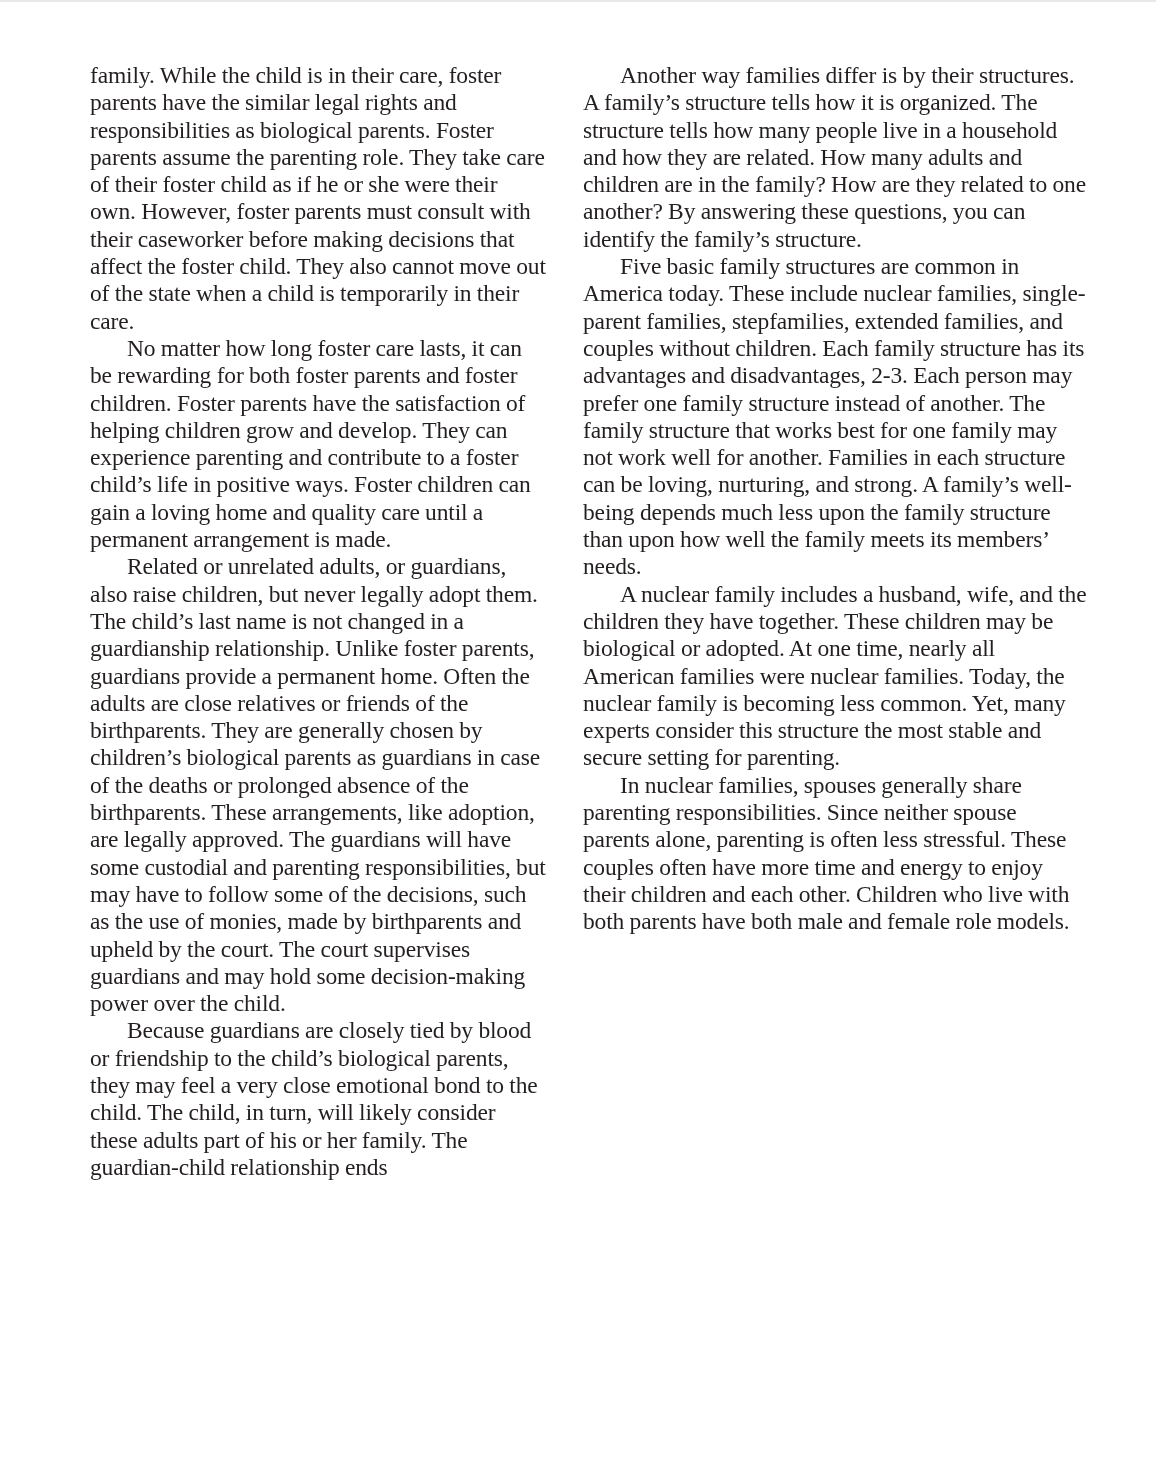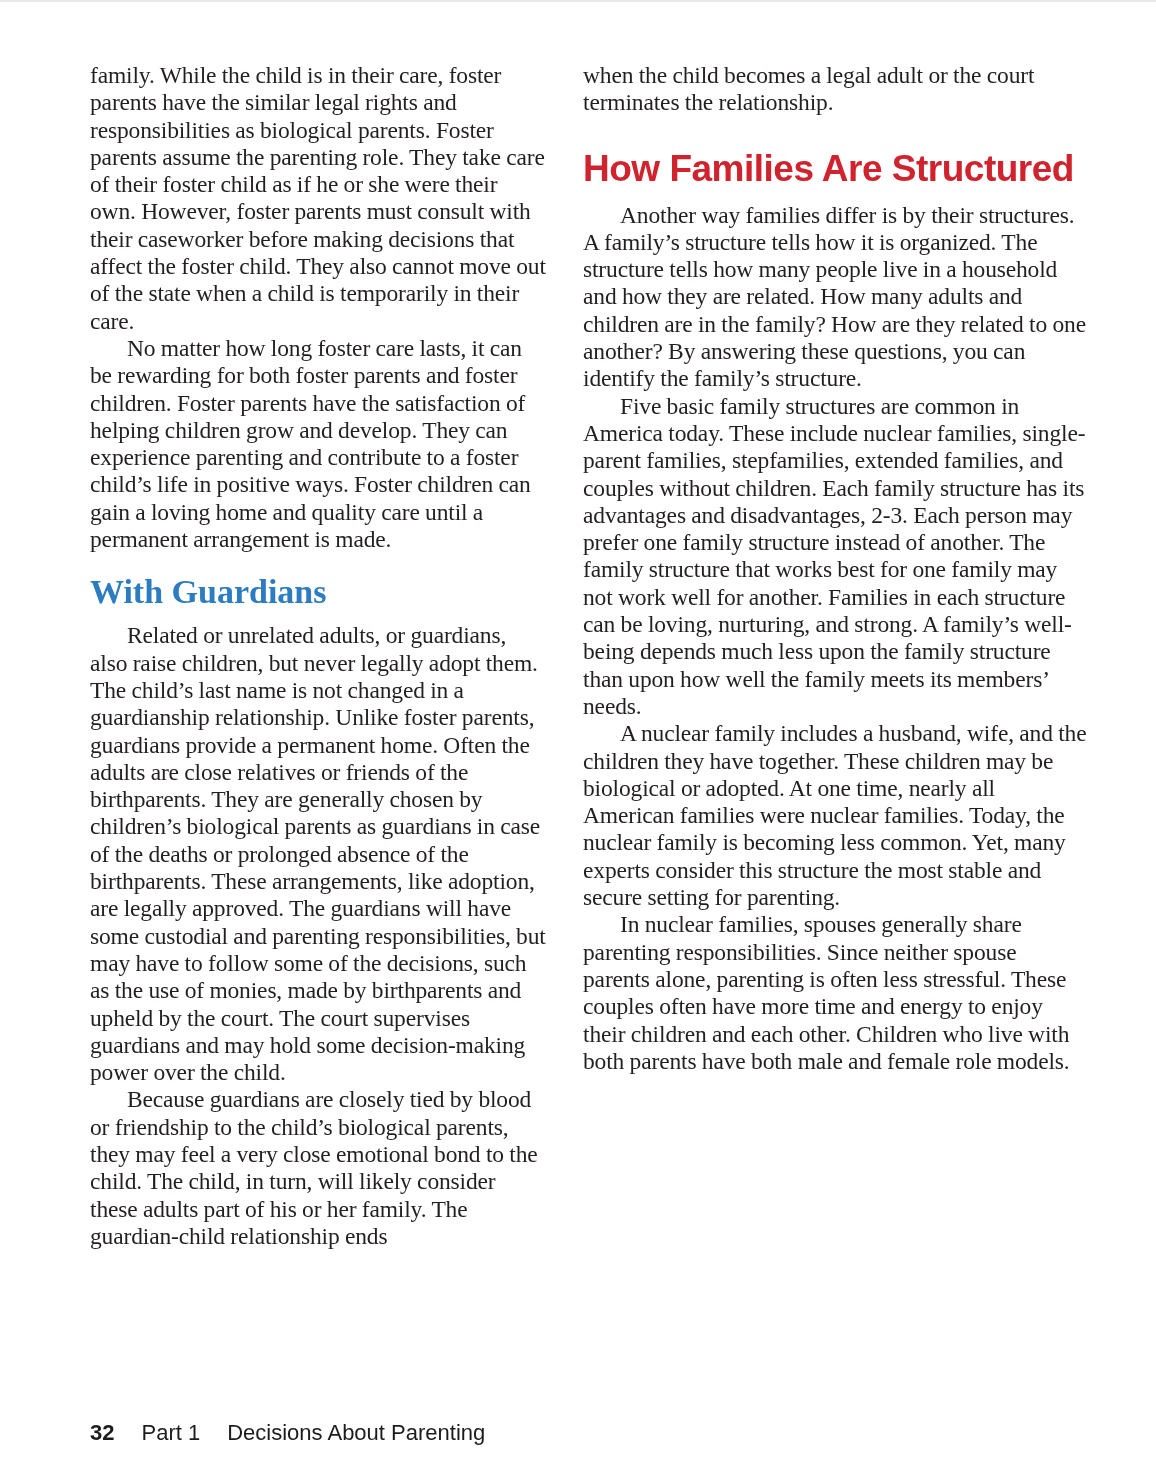--- a/index.html
+++ b/index.html
@@ -73,32 +73,24 @@
   .footer .page-num { font-weight: bold; }
 </style>
 </head>
 <body>
 
 <div class="page">
   <div class="columns">
     <div class="column column-left" id="col-left">
         <p class="body"><span>family. While the child is in their care, foster parents have the similar legal rights and responsibilities as biological parents. Foster parents assume the parenting role. They take care of their foster child as if he or she were their own. However, foster parents must consult with their caseworker before making decisions that affect the foster child. They also cannot move out of the state when a child is temporarily in their care.</span></p>
         <p class="body indent"><span>No matter how long foster care lasts, it can be rewarding for both foster parents and foster children. Foster parents have the satisfaction of helping children grow and develop. They can experience parenting and contribute to a foster child’s life in positive ways. Foster children can gain a loving home and quality care until a permanent arrangement is made.</span></p>
-        <h2 class="h-blue">With Guardians</h2>
         <p class="body indent"><span>Related or unrelated adults, or </span><b class="term">guardians</b><span>, also raise children, but never legally adopt them. The child’s last name is not changed in a guardianship relationship. Unlike foster parents, guardians provide a permanent home. Often the adults are close relatives or friends of the birthparents. They are generally chosen by children’s biological parents as guardians in case of the deaths or prolonged absence of the birthparents. These arrangements, like adoption, are legally approved. The guardians will have some custodial and parenting responsibilities, but may have to follow some of the decisions, such as the use of monies, made by birthparents and upheld by the court. The court supervises guardians and may hold some decision-making power over the child.</span></p>
         <p class="body indent"><span>Because guardians are closely tied by blood or friendship to the child’s biological parents, they may feel a very close emotional bond to the child. The child, in turn, will likely consider these adults part of his or her family. The guardian-child relationship ends</span></p>
       </div>
     <div class="column column-right" id="col-right">
-        <p class="body"><span>when the child becomes a legal adult or the court terminates the relationship.</span></p>
-        <h1 class="h-red">How Families Are Structured</h1>
         <p class="body indent"><span>Another way families differ is by their structures. A family’s structure tells how it is organized. The structure tells how many people live in a household and how they are related. How many adults and children are in the family? How are they related to one another? By answering these questions, you can identify the family’s structure.</span></p>
         <p class="body indent"><span>Five basic family structures are common in America today. These include nuclear families, single-parent families, stepfamilies, extended families, and couples without children. Each family structure has its advantages and disadvantages, 2-3. Each person may prefer one family structure instead of another. The family structure that works best for one family may not work well for another. Families in each structure can be loving, nurturing, and strong. A family’s well-being depends much less upon the family structure than upon how well the family meets its members’ needs.</span></p>
         <p class="body indent"><span>A </span><b class="term">nuclear family</b><span> includes a husband, wife, and the children they have together. These children may be biological or adopted. At one time, nearly all American families were nuclear families. Today, the nuclear family is becoming less common. Yet, many experts consider this structure the most stable and secure setting for parenting.</span></p>
         <p class="body indent"><span>In nuclear families, spouses generally share parenting responsibilities. Since neither spouse parents alone, parenting is often less stressful. These couples often have more time and energy to enjoy their children and each other. Children who live with both parents have both male and female role models.</span></p>
       </div>
   </div>
 
-  <div class="footer">
-    <span class="page-num">32</span>
-    <span class="part">Part 1</span>
-    <span class="section">Decisions About Parenting</span>
-  </div>
 </div>
 
 </body></html>

